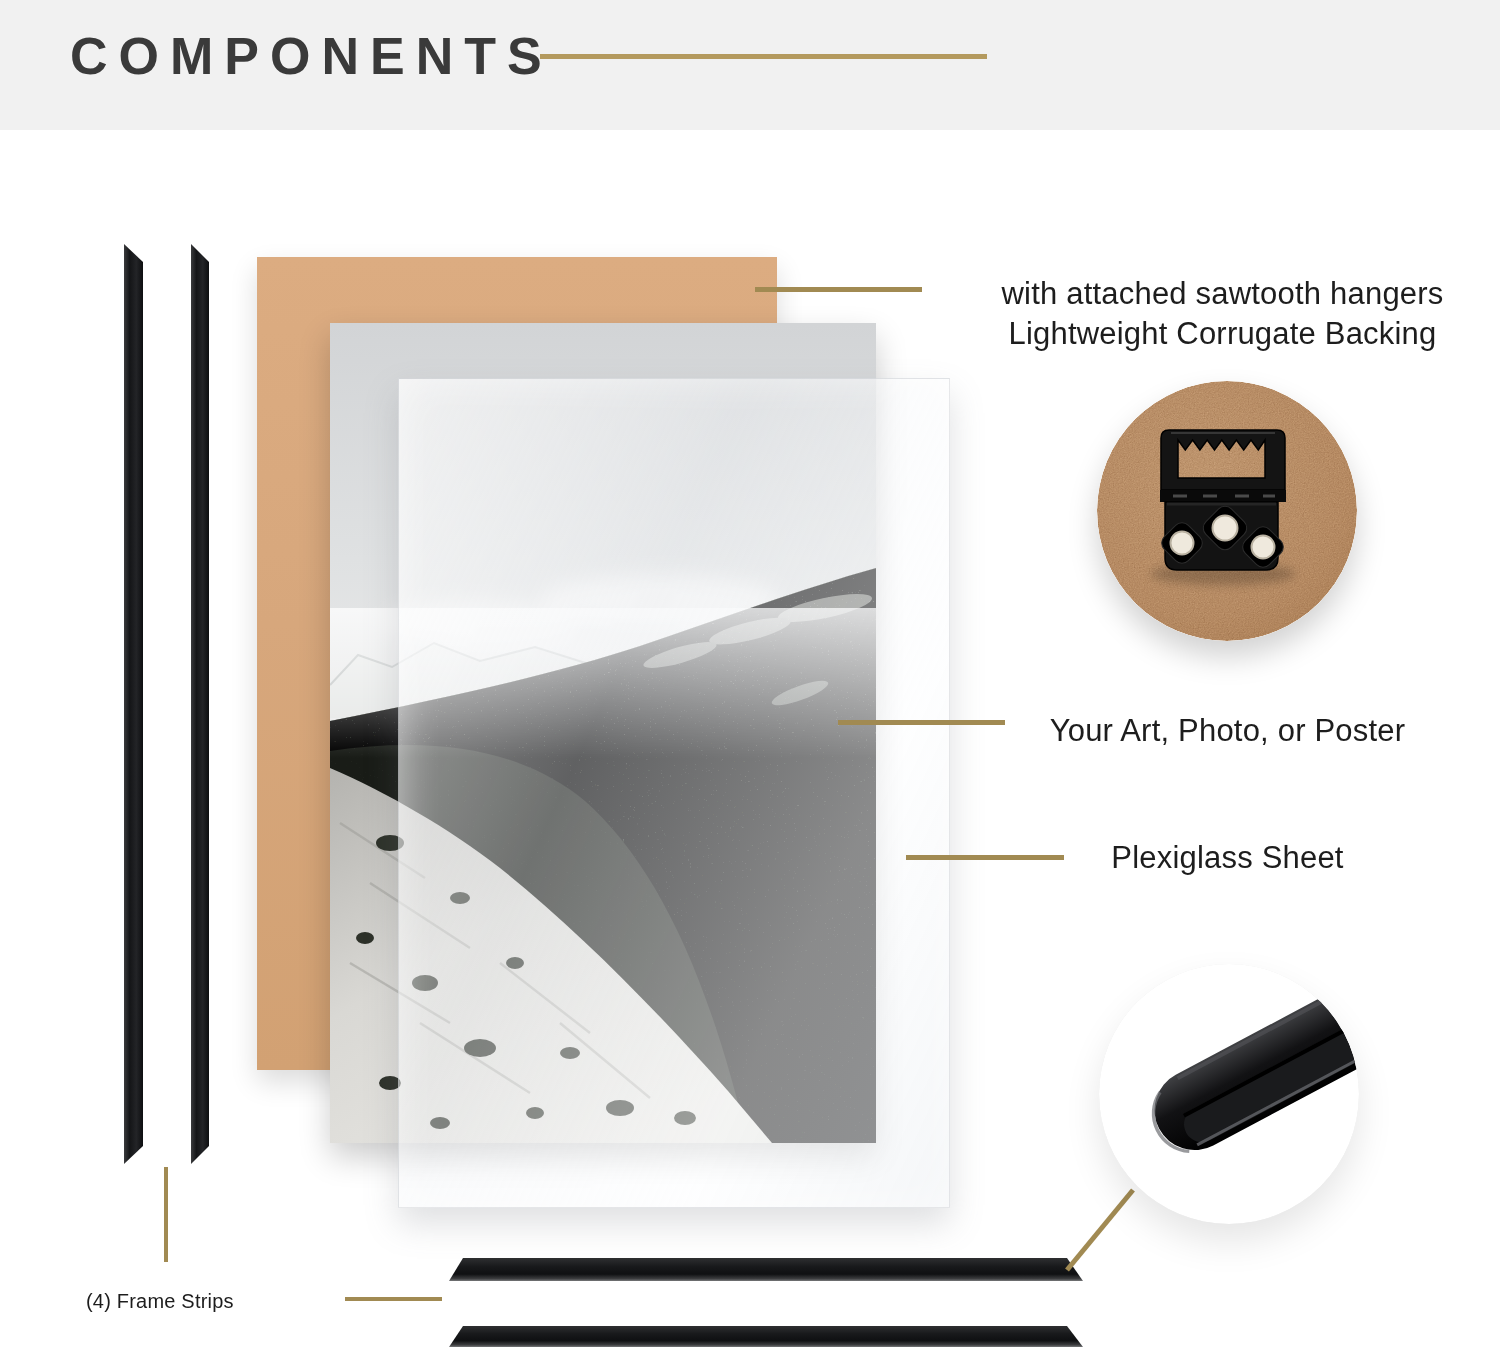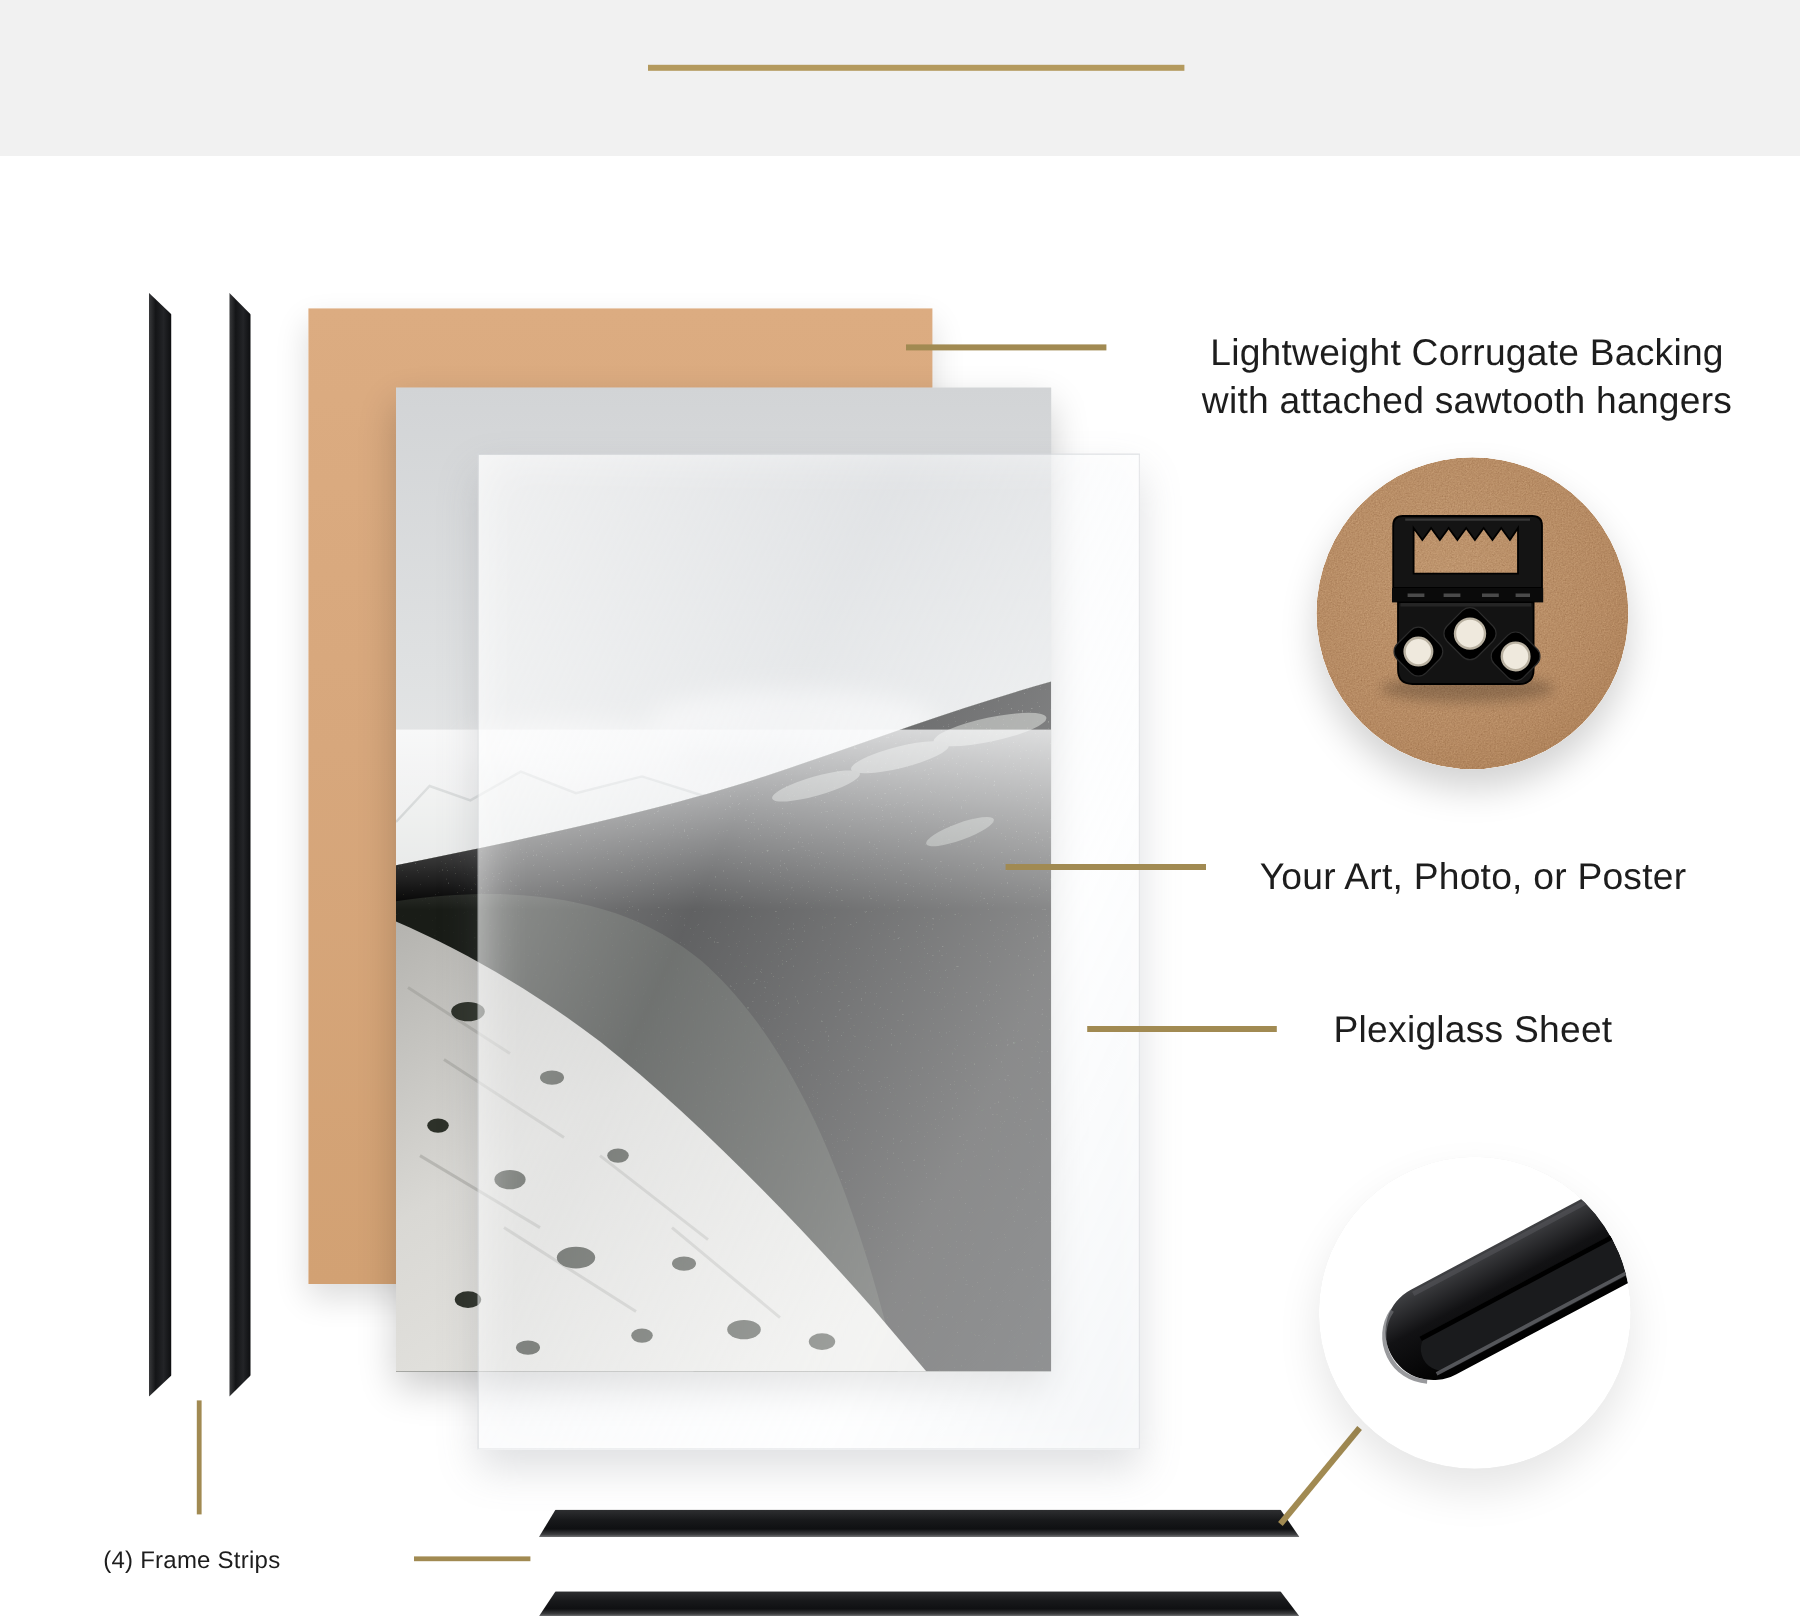--- a/index.html
+++ b/index.html
@@ -71,20 +71,21 @@
   .circle-strip{left:1099px;top:964px;width:260px;height:260px;background:#fff;
     box-shadow:0 18px 36px rgba(0,0,0,.10), inset 0 -22px 45px rgba(0,0,0,.06), inset 0 18px 30px rgba(0,0,0,.035);}
   .detail-circle svg{display:block;width:100%;height:100%;}
 </style>
 </head>
 <body>
 
 <div class="stage">
 
   <div class="header-band"></div>
+  <div class="page-title">COMPONENTS</div>
   <div class="header-rule"></div>
 
   <div class="vstrip s1"></div>
   <div class="vstrip s2"></div>
 
   <div class="kraft-board"></div>
 
   <div class="photo">
     <svg viewBox="0 0 546 820" preserveAspectRatio="none">
       <defs>
@@ -174,22 +175,22 @@
   <div class="leader h" style="left:755px;top:287px;width:167px;"></div>
   <div class="leader h" style="left:838px;top:720px;width:167px;"></div>
   <div class="leader h" style="left:906px;top:855px;width:158px;"></div>
   <div class="leader v" style="left:164px;top:1167px;height:95px;"></div>
   <div class="leader h" style="left:345px;top:1297px;width:97px;height:4px;"></div>
   <svg class="leader-diag" viewBox="0 0 100 110">
     <line x1="81" y1="14" x2="15" y2="94" stroke="#a18a52" stroke-width="5"></line>
   </svg>
 
   <div class="ann ann-backing">
+    <div>with attached sawtooth hangers</div>
     <div>Lightweight Corrugate Backing</div>
-    <div>with attached sawtooth hangers</div>
   </div>
   <div class="ann ann-art">Your Art, Photo, or Poster</div>
   <div class="ann ann-plexi">Plexiglass Sheet</div>
   <div class="ann ann-strips">(4) Frame Strips</div>
 
   <div class="detail-circle circle-hanger">
     <svg viewBox="0 0 260 260">
       <defs>
         <radialGradient id="kraftc" cx="0.42" cy="0.38" r="0.75">
           <stop offset="0" stop-color="#ddb58c"></stop>

